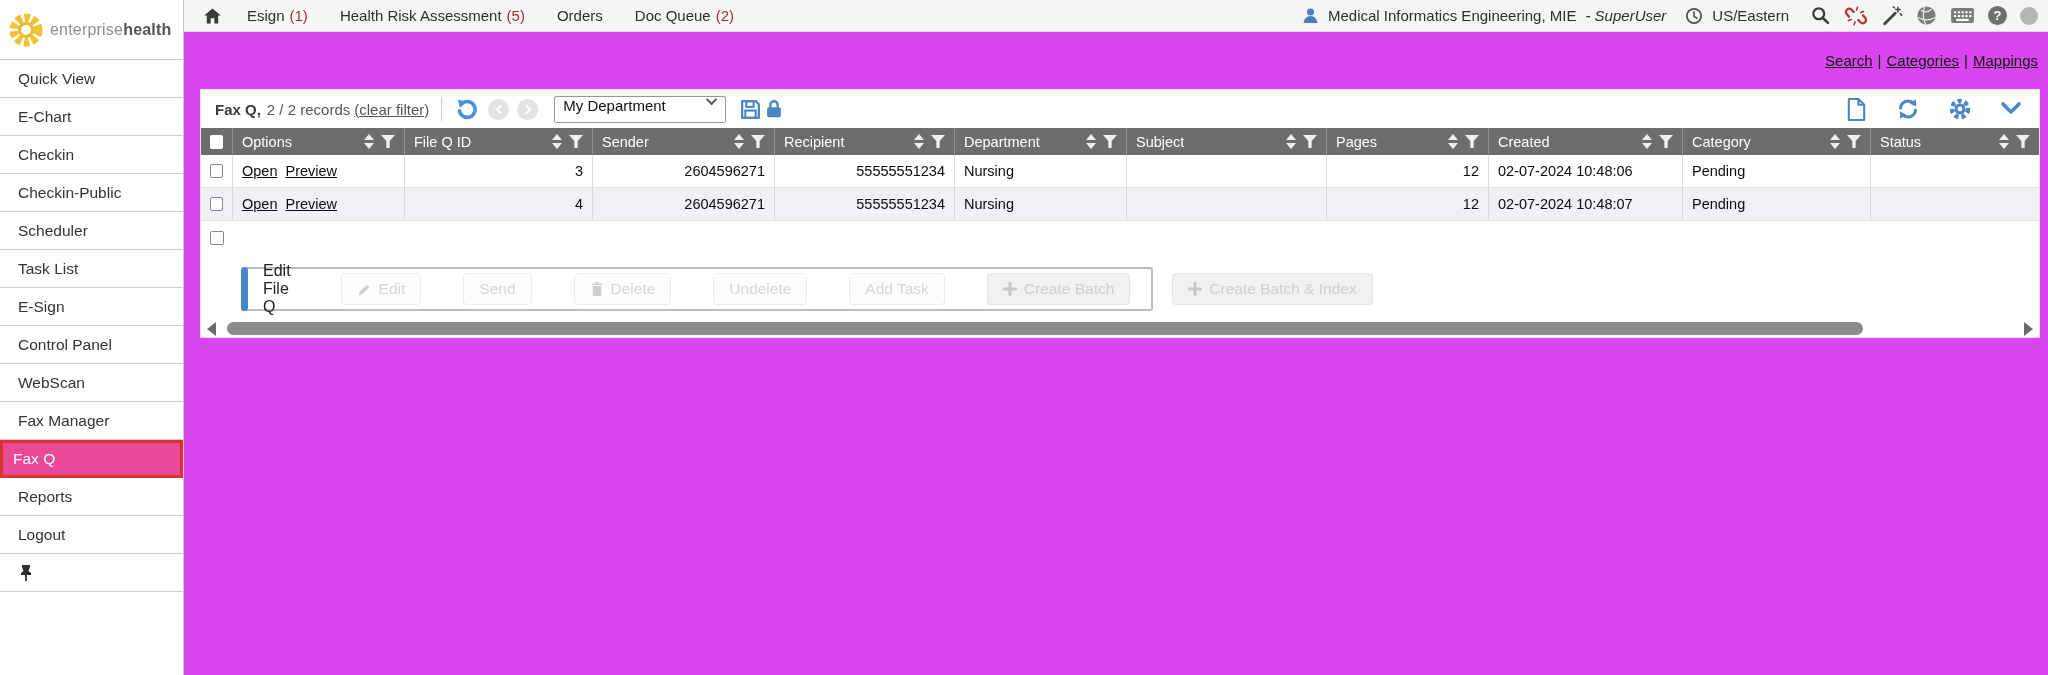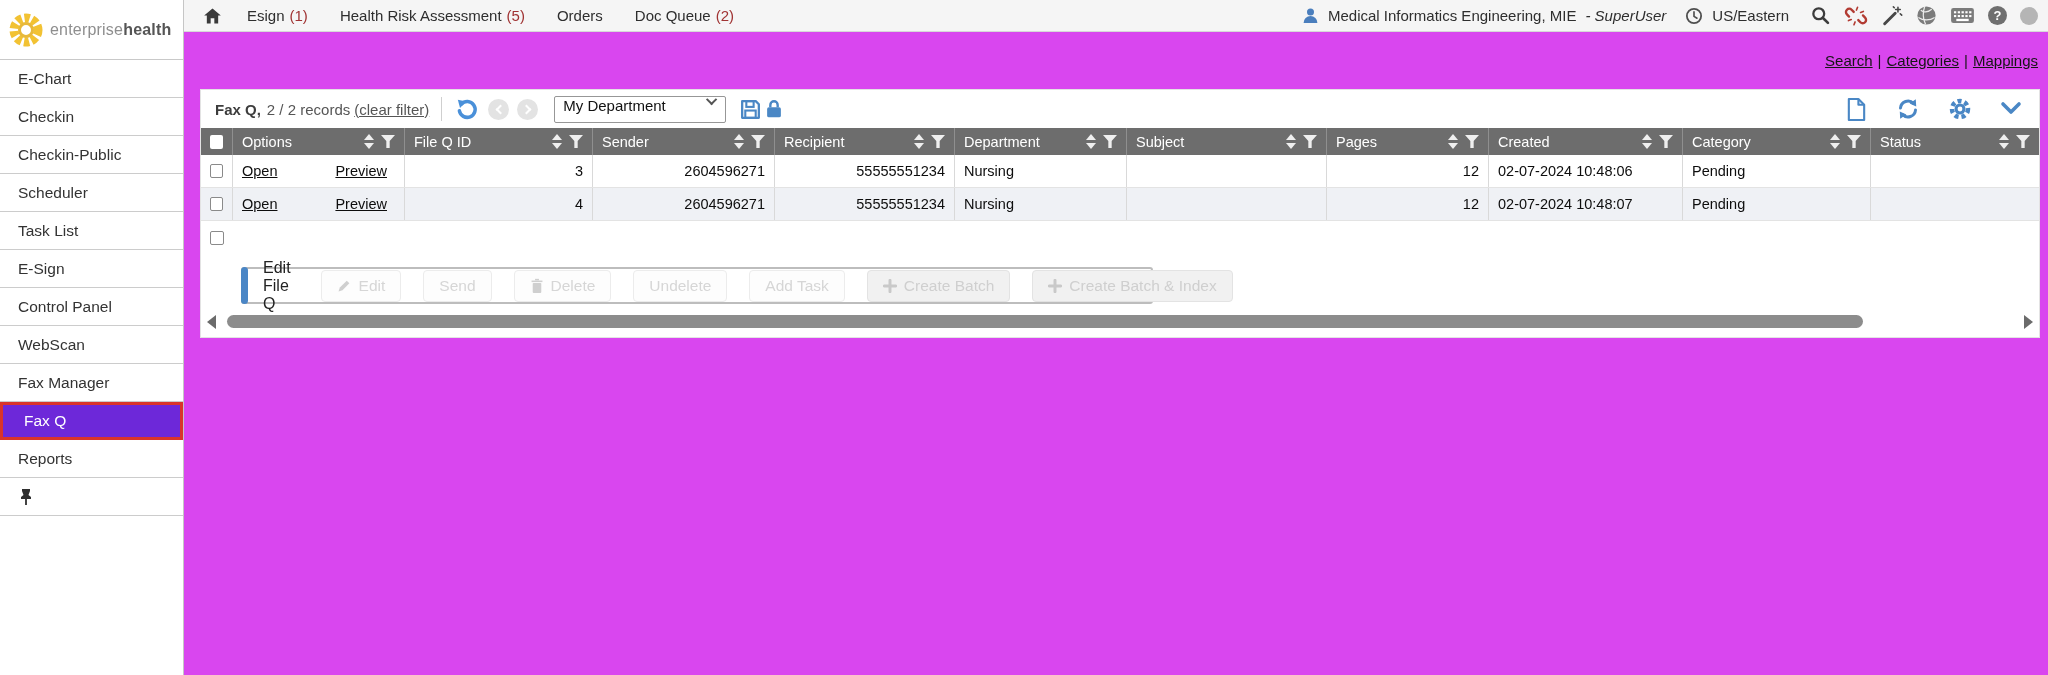--- a/index.html
+++ b/index.html
@@ -6,21 +6,21 @@
   html,body { background:#ffffff; }
   body { font-family:"Liberation Sans","DejaVu Sans",sans-serif; }
   .screen { position:relative; width:2048px; height:675px; overflow:hidden; background:#ffffff; }
 
   
   .sidebar { position:absolute; left:0; top:0; width:184px; height:675px; background:#fff; border-right:1px solid #c6c6c6; z-index:5;text-align:center; }
   .logo { height:60px; display:flex; align-items:center; gap:6px; padding-left:8px; border-bottom:1px solid #c9c9c9; }
   .logo-text { font-size:16px; color:#8e8e8e; letter-spacing:.2px; }
   .logo-text b { color:#555; }
   .sitem { height:38px; display:flex; align-items:center; padding-left:18px; font-size:15.5px; color:#333; border-bottom:1px solid #cccccc; background:#fff; cursor:pointer; }
-  .sitem.active { background:#6d28d9; color:#fff; border:3px solid #d9342b; padding-left:21px; }
+  .sitem.active { background:#ec4899; color:#fff; border:3px solid #d9342b; padding-left:10px; }
   .pinrow { height:38px; display:flex; align-items:center; padding-left:18px; border-bottom:1px solid #cccccc; }
 
   
   .topbar { position:absolute; left:184px; right:0; top:0; height:32px; background:#f5f5f5; border-bottom:1px solid #d8d8d8; display:flex; align-items:center; padding:0 10px 0 18px; }
   .nav { display:flex; align-items:center; gap:32px; margin-left:24px; font-size:15px; color:#2e2e2e; }
   .nav-item { display:flex; gap:5px; cursor:pointer; white-space:nowrap; }
   .nav-count { color:#a03333; }
   .tb-right { margin-left:auto; display:flex; align-items:center; gap:9px; font-size:15px; color:#2e2e2e; white-space:nowrap; }
   .role { font-style:italic; margin-right:10px; }
   .tz { margin-right:12px; }
@@ -46,21 +46,21 @@
   .chev { width:7px; height:7px; border-left:2.5px solid #fff; border-bottom:2.5px solid #fff; }
   .chev.left { transform:rotate(45deg); margin-left:3px; }
   .chev.right { transform:rotate(-135deg); margin-right:3px; }
   .select-box { width:172px; height:27px; border:1px solid #979797; border-radius:2px; background:#fff; display:flex; padding:0 8px; margin:0 12px 0 16px; font-size:15px; color:#111; cursor:pointer; }
   .select-box .sel-chev { margin-left:auto; width:8px; height:8px; border-left:2px solid #555; border-bottom:2px solid #555; transform:rotate(-45deg) translateY(-2px); }
   .tb-right-icons { margin-left:auto; display:flex; align-items:center; gap:27px; }
 
   
   .grid { width:100%; }
   .trow { display:flex; width:100%; }
-  .cell { border-right:1px solid #d9d9d9; padding:0 9px; display:flex; align-items:center; font-size:14.5px; color:#0d0d0d; overflow:hidden; white-space:nowrap;justify-content:space-between; }
+  .cell { border-right:1px solid #d9d9d9; padding:0 9px; display:flex; align-items:center; font-size:14.5px; color:#0d0d0d; overflow:hidden; white-space:nowrap; }
   .c0{width:32px;flex:none;} .c1{width:172px;flex:none;} .c2{width:188px;flex:none;}
   .c3{width:182px;flex:none;} .c4{width:180px;flex:none;} .c5{width:172px;flex:none;}
   .c6{width:200px;flex:none;} .c7{width:162px;flex:none;} .c8{width:194px;flex:none;}
   .c9{width:188px;flex:none;} .c10{flex:1;border-right:none;}
   .thead { background:#6d6d6d; height:27px; }
   .thead .cell { border-right:1px solid #8f8f8f; color:#fff; font-size:14.5px; justify-content:space-between; }
   .thead .c10 { border-right:none; }
   .hicons { display:flex; align-items:center; gap:7px; }
   .sort { display:inline-flex; flex-direction:column; gap:3px; cursor:pointer; }
   .sort i { display:block; width:0; height:0; border-left:5px solid transparent; border-right:5px solid transparent; }
@@ -69,21 +69,21 @@
   .funnel { width:14px; height:13px; background:#efefef; clip-path:polygon(0 0,100% 0,62% 46%,62% 100%,38% 100%,38% 46%); cursor:pointer; }
   .drow { height:33px; border-bottom:1px solid #e3e3e3; background:#fff; }
   .drow.alt { background:#eff1f5; }
   .drow .num { justify-content:flex-end; }
   .rowlink { color:#0d0d0d; text-decoration:underline; cursor:pointer; margin-right:8px; }
   .cb { width:14px; height:14px; background:#fff; border:1px solid #8a8a8a; border-radius:2px; cursor:pointer; }
   .cb.hdr { border:none; background:#fff; }
   .extra-row { height:33px; display:flex; align-items:center; padding-left:9px; background:#fff; }
 
   
-  .editbox { position:relative; margin:13px 0 0 40px; width:912px; height:37px; background:#fff; border:2px solid #bdbdbd; border-radius:3px; display:flex; align-items:center; padding-left:20px; }
+  .editbox { position:relative; margin:13px 0 0 40px; width:912px; height:44px; background:#fff; border:2px solid #bdbdbd; border-radius:3px; display:flex; align-items:center; padding-left:20px;gap:20px; }
   .accent { position:absolute; left:-2px; top:-2px; height:calc(100% + 4px); width:7px; background:#4a86c6; border-radius:5px; }
   .editbox-title { font-size:16px; color:#222; margin-right:30px; }
   .dbtn { display:flex; align-items:center; gap:7px; font-size:15.5px; color:#d6d6d6; background:#fdfdfd; border:1px solid #ececec; border-radius:4px; padding:6px 15px; margin-right:22px; cursor:default; white-space:nowrap; }
   .dbtn.shade { background:#f1f1f1; border-color:#e3e3e3; color:#cfcfcf; }
 
   
   .hscroll { position:relative; margin:10px 4px 0 4px; height:15px; }
   .sb-arrow { position:absolute; top:1px; width:0; height:0; border-top:7px solid transparent; border-bottom:7px solid transparent; cursor:pointer; }
   .sb-arrow.l { left:2px; border-right:9px solid #6b6b6b; }
   .sb-arrow.r { right:2px; border-left:9px solid #6b6b6b; }
@@ -96,20 +96,23 @@
 
   <div class="sidebar">
     <div class="logo">
       <svg width="36" height="36" viewBox="0 0 36 36">
         <circle cx="18" cy="18" r="12" fill="none" stroke="#f2c233" stroke-width="9" stroke-dasharray="5.2 2.6"></circle>
         <circle cx="18" cy="18" r="6.5" fill="#fff" stroke="#e8b93a" stroke-width="3"></circle>
       </svg>
       <div class="logo-text"><span>enterprise</span><b>health</b></div>
     </div>
     <div class="sitem">
+        <span>Quick View</span>
+      </div>
+    <div class="sitem">
         <span>E-Chart</span>
       </div>
     <div class="sitem">
         <span>Checkin</span>
       </div>
     <div class="sitem">
         <span>Checkin-Public</span>
       </div>
     <div class="sitem">
         <span>Scheduler</span>
@@ -127,20 +130,23 @@
         <span>WebScan</span>
       </div>
     <div class="sitem">
         <span>Fax Manager</span>
       </div>
     <div class="sitem active">
         <span>Fax Q</span>
       </div>
     <div class="sitem">
         <span>Reports</span>
+      </div>
+    <div class="sitem">
+        <span>Logout</span>
       </div>
     <div class="pinrow">
       <svg width="16" height="18" viewBox="0 0 16 18">
         <path d="M4 1h8v2l-1.5 4 2.5 2v2H3v-2l2.5-2L4 3z" fill="#2f2f2f"></path>
         <rect x="7.1" y="11" width="1.8" height="6" fill="#2f2f2f"></rect>
       </svg>
     </div>
   </div>
 
   <div class="topbar">

